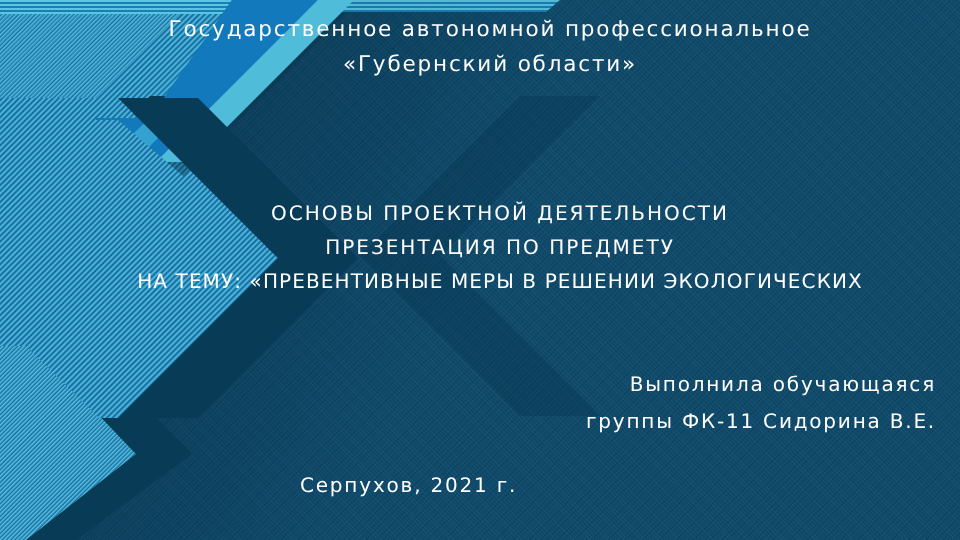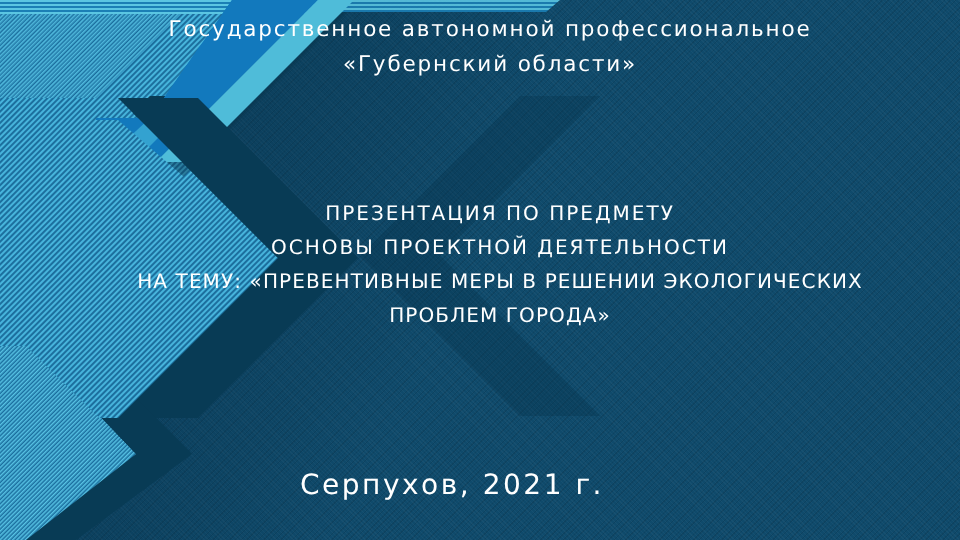--- a/index.html
+++ b/index.html
@@ -95,21 +95,21 @@
     line-height: 37px;
     text-align: right;
     letter-spacing: 0.09em;
   }
   #author-block .line { display: block; }
 
   #place-block {
     left: 300px;
     top: 471px;
     width: 360px;
-    font-size: 28px;
+    font-size: 20px;
     line-height: 28px;
     text-align: left;
     letter-spacing: 0.09em;
   }
 </style>
 </head>
 <body>
 
 <div id="slide">
 
@@ -212,22 +212,25 @@
       <polygon points="360,256 520,96 600,96 440,256 600,416 520,416" fill="#07334c"></polygon>
     </g>
   </svg>
 
   <div class="txt" id="org-block">
     <span class="line">Государственное автономной профессиональное</span>
     <span class="line">«Губернский области»</span>
   </div>
 
   <div class="txt" id="subject-block">
+    <span class="line">ОСНОВЫ ПРОЕКТНОЙ ДЕЯТЕЛЬНОСТИ</span>
     <span class="line">ПРЕЗЕНТАЦИЯ ПО ПРЕДМЕТУ</span>
-    <span class="line">ОСНОВЫ ПРОЕКТНОЙ ДЕЯТЕЛЬНОСТИ</span>
     <span class="line topic">НА ТЕМУ: «ПРЕВЕНТИВНЫЕ МЕРЫ В РЕШЕНИИ ЭКОЛОГИЧЕСКИХ</span>
-    <span class="line topic">ПРОБЛЕМ ГОРОДА»</span>
   </div>
 
+  <div class="txt" id="author-block">
+    <span class="line">Выполнила обучающаяся</span>
+    <span class="line">группы ФК-11 Сидорина В.Е.</span>
+  </div>
 
   <div class="txt" id="place-block">Серпухов, 2021 г.</div>
 
 </div>
 
 </body></html>

